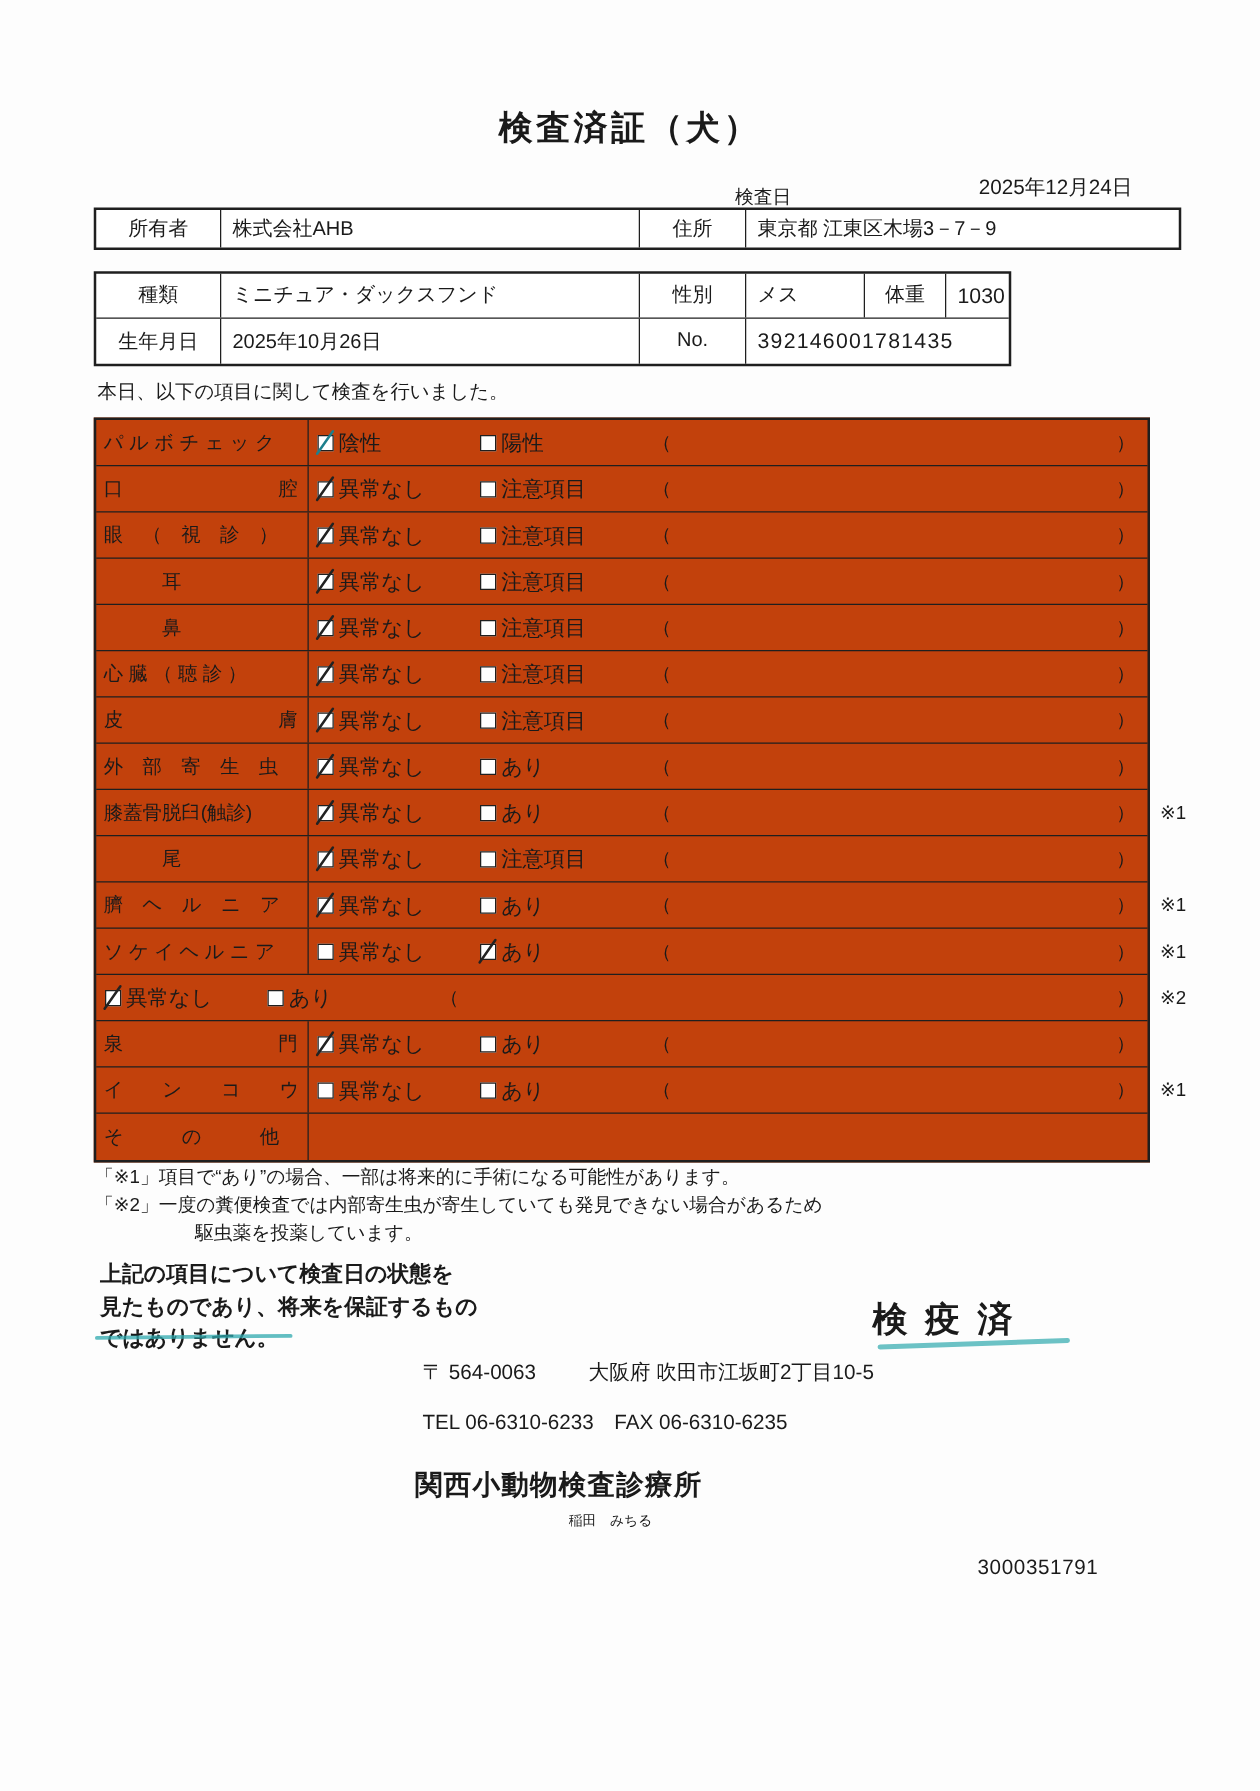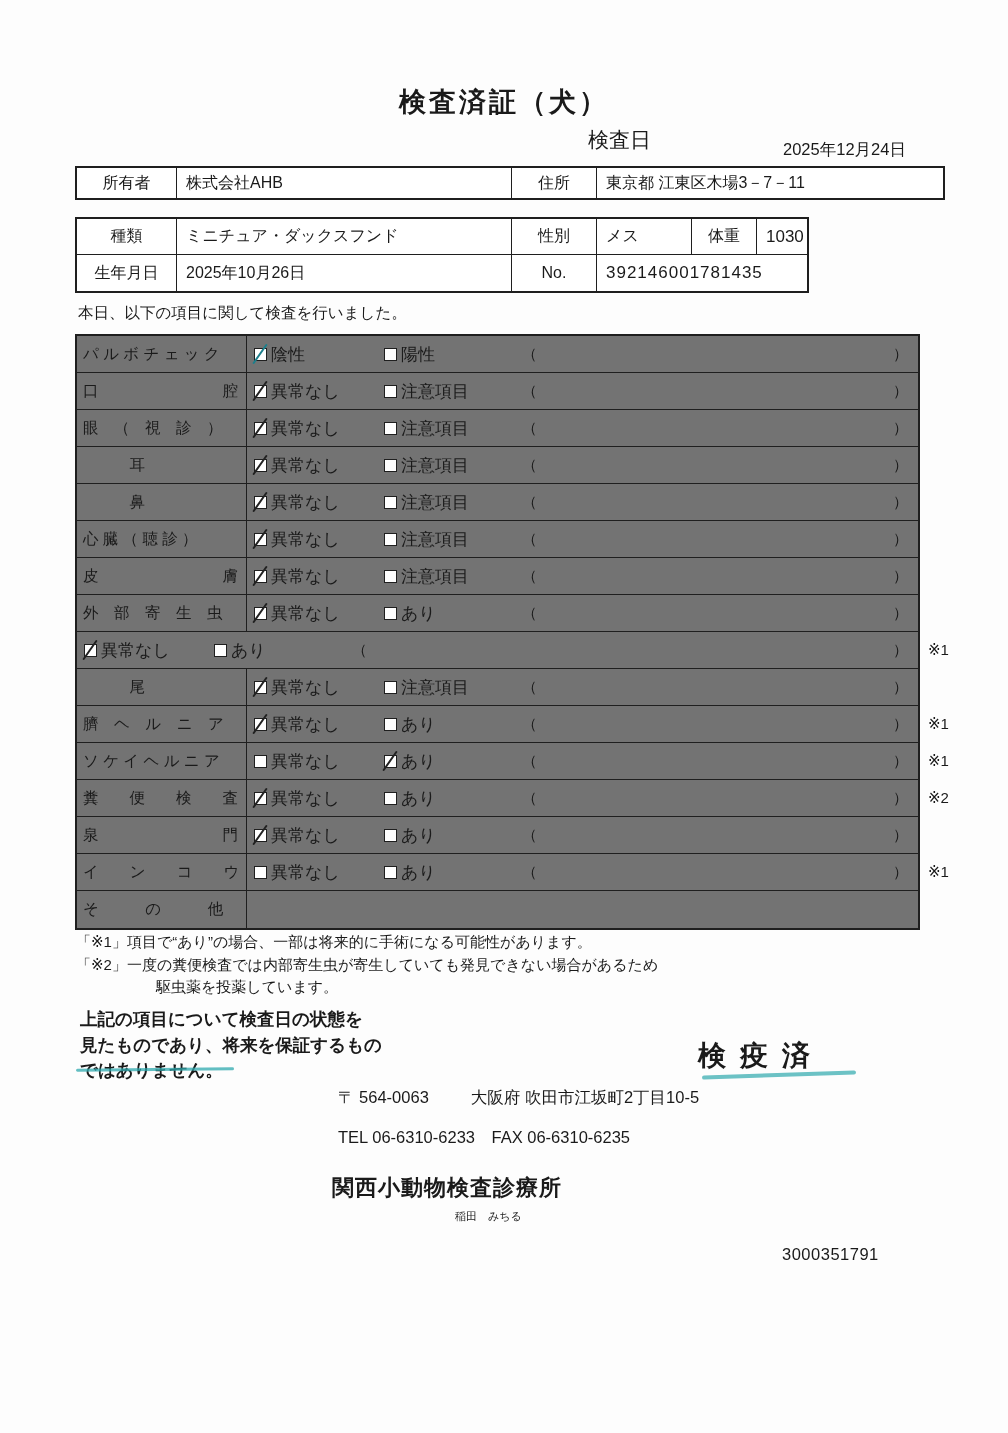--- a/index.html
+++ b/index.html
@@ -2,40 +2,40 @@
 <html><head>
 <meta charset="utf-8">
 <style>
   *{margin:0;padding:0;box-sizing:border-box}
   html,body{width:1008px;height:1433px}
   body{position:relative;background:#fdfdfd;color:#1a1a1a;
        font-family:"Liberation Sans","DejaVu Sans",sans-serif;overflow:hidden}
   .abs{position:absolute}
 
   .doc-title{left:0;top:84px;width:1008px;text-align:center;font-size:27px;font-weight:bold;letter-spacing:3px}
-  .date-label{left:588px;top:126px;font-size:21px}
+  .date-label{left:588px;top:148px;font-size:15px}
   .date-value{left:783px;top:139px;font-size:16.5px}
 
   .box-table{position:absolute;border:2.2px solid #1f1f1f;display:flex;flex-direction:column;background:#fff}
   .tr{display:flex;border-bottom:1.6px solid #1f1f1f}
   .tr:last-child{border-bottom:none}
   .td{display:flex;align-items:center;border-right:1.6px solid #1f1f1f;padding:0 9px;font-size:16px;overflow:hidden;white-space:nowrap}
   .td:last-child{border-right:none}
   .td.center{justify-content:center;padding:12px 2px}
   .w100{width:100px;flex:none}.w335{width:335px;flex:none}.w85{width:85px;flex:none}
   .w95{width:95px;flex:none}.w65{width:65px;flex:none}.wfill{flex:1}
   .h30{height:30px}.h36{height:36px}
   .weight-cell{justify-content:space-between;gap:25px;padding-right:14px}
   .weight-cell .num{font-size:17px}
   .weight-cell .unit{font-size:15px}
   .no-value{font-size:17px;letter-spacing:1px}
 
   .intro{left:78px;top:303px;font-size:15.5px}
 
-  .insp-table{left:75px;top:334px;width:845px;border:2.2px solid #1f1f1f;background:#737373}
+  .insp-table{left:75px;top:334px;width:845px;border:2.2px solid #1f1f1f;background:#c2410c}
   .i-row{position:relative;display:flex;height:37px;border-bottom:1.4px solid #1f1f1f}
   #insp-rows .i-row:last-child{border-bottom:1.4px solid #1f1f1f}
   .i-row.other{border-bottom:none}
   .i-item{width:170px;flex:none;border-right:1.6px solid #1f1f1f;display:flex;align-items:center;
           padding-left:6px;font-size:15.5px;white-space:pre;overflow:hidden}
   .i-opt{width:130px;flex:none;display:flex;align-items:center;padding-left:7px;font-size:17px;white-space:nowrap}
   .i-opt.o2{width:135px}
   .i-paren{flex:1;display:flex;align-items:center;justify-content:space-between;padding:0 10px;font-size:15px}
   .i-fill{flex:1}
   .row-note{position:absolute;left:calc(100% + 10px);top:50%;transform:translateY(-50%);font-size:15px;white-space:nowrap}
@@ -65,21 +65,21 @@
 
 <div class="abs doc-title">検査済証（犬）</div>
 <div class="abs date-label">検査日</div>
 <div class="abs date-value">2025年12月24日</div>
 
 <div class="box-table" style="left:75px;top:166px;width:870px">
   <div class="tr h30">
     <div class="td center w100">所有者</div>
     <div class="td w335">株式会社AHB</div>
     <div class="td center w85">住所</div>
-    <div class="td wfill">東京都 江東区木場3－7－11</div>
+    <div class="td wfill">東京都 江東区木場3－7－9</div>
   </div>
 </div>
 
 <div class="box-table" style="left:75px;top:217px;width:734px">
   <div class="tr h36">
     <div class="td center w100">種類</div>
     <div class="td w335">ミニチュア・ダックスフンド</div>
     <div class="td center w85">性別</div>
     <div class="td w95">メス</div>
     <div class="td center w65">体重</div>
@@ -230,20 +230,21 @@
       <span>あり</span>
     </div>
     <div class="i-paren">
       <span>（</span>
       <span>）</span>
     </div>
     <span class="row-note"></span>
   </div>
 
   <div class="i-row">
+    <div class="i-item">膝蓋骨脱臼(触診)</div>
     <div class="i-opt">
       <span class="cb checked"></span>
       <span>異常なし</span>
     </div>
     <div class="i-opt o2">
       <span class="cb"></span>
       <span>あり</span>
     </div>
     <div class="i-paren">
       <span>（</span>
@@ -297,21 +298,20 @@
       <span>あり</span>
     </div>
     <div class="i-paren">
       <span>（</span>
       <span>）</span>
     </div>
     <span class="row-note">※1</span>
   </div>
 
   <div class="i-row">
-    <div class="i-item">糞　　便　　検　　査</div>
     <div class="i-opt">
       <span class="cb checked"></span>
       <span>異常なし</span>
     </div>
     <div class="i-opt o2">
       <span class="cb"></span>
       <span>あり</span>
     </div>
     <div class="i-paren">
       <span>（</span>

